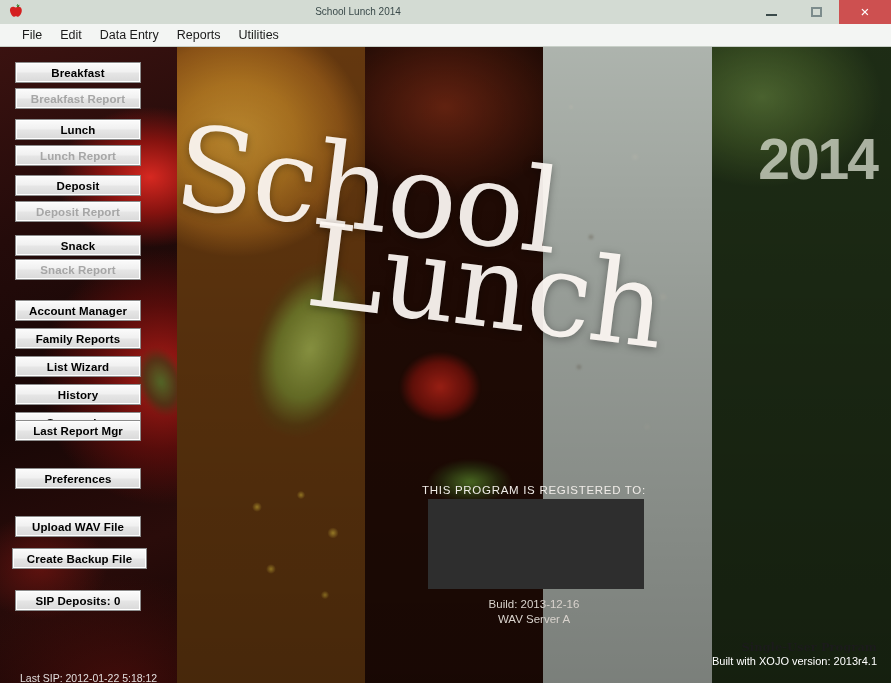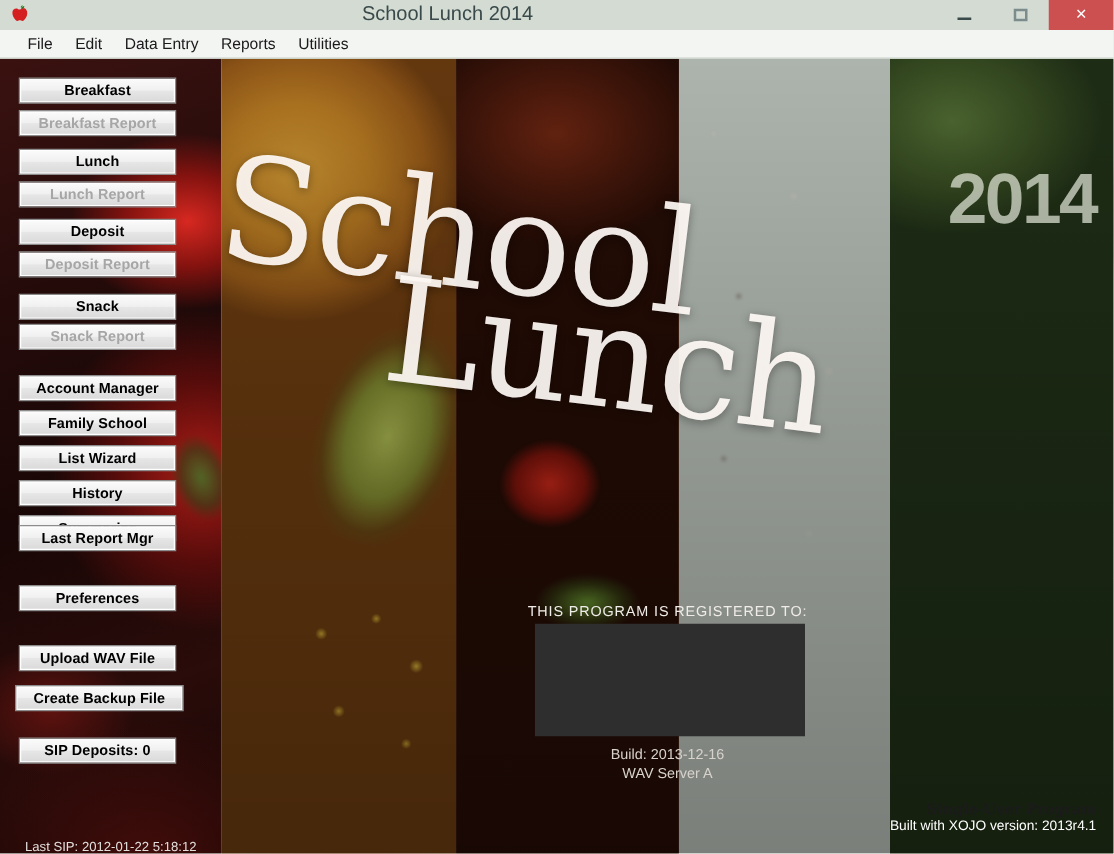--- a/index.html
+++ b/index.html
@@ -37,21 +37,21 @@
     left: 8px; top: 3px;
     width: 18px; height: 18px;
   }
   .title-text {
     position: absolute;
     left: 0; top: 0;
     width: 716px;
     height: 24px;
     line-height: 24px;
     text-align: center;
-    font-size: 16px;
+    font-size: 10px;
     color: #3a4a4a;
     font-family: "Liberation Sans", sans-serif;
   }
   .win-btns {
     position: absolute;
     right: 0; top: 0;
     height: 24px;
     display: flex;
     align-items: stretch;
   }
@@ -418,21 +418,21 @@
       <div class="sb-btn" style="top:15px">Breakfast</div>
       <div class="sb-btn disabled" style="top:41px">Breakfast Report</div>
       <div class="sb-btn" style="top:72px">Lunch</div>
       <div class="sb-btn disabled" style="top:98px">Lunch Report</div>
       <div class="sb-btn" style="top:128px">Deposit</div>
       <div class="sb-btn disabled" style="top:154px">Deposit Report</div>
       <div class="sb-btn" style="top:188px">Snack</div>
       <div class="sb-btn disabled" style="top:212px">Snack Report</div>
 
       <div class="sb-btn" style="top:253px">Account Manager</div>
-      <div class="sb-btn" style="top:281px">Family School</div>
+      <div class="sb-btn" style="top:281px">Family Reports</div>
       <div class="sb-btn" style="top:309px">List Wizard</div>
       <div class="sb-btn" style="top:337px">History</div>
       <div class="sb-btn" style="top:365px">Summaries</div>
       <div class="sb-btn" style="top:373px">Last Report Mgr</div>
       <div class="sb-btn" style="top:421px">Preferences</div>
 
       <div class="sb-btn" style="top:469px">Upload WAV File</div>
       <div class="sb-btn wide" style="top:501px;left:12px">Create Backup File</div>
       <div class="sb-btn" style="top:543px">SIP Deposits: 0</div>
 

